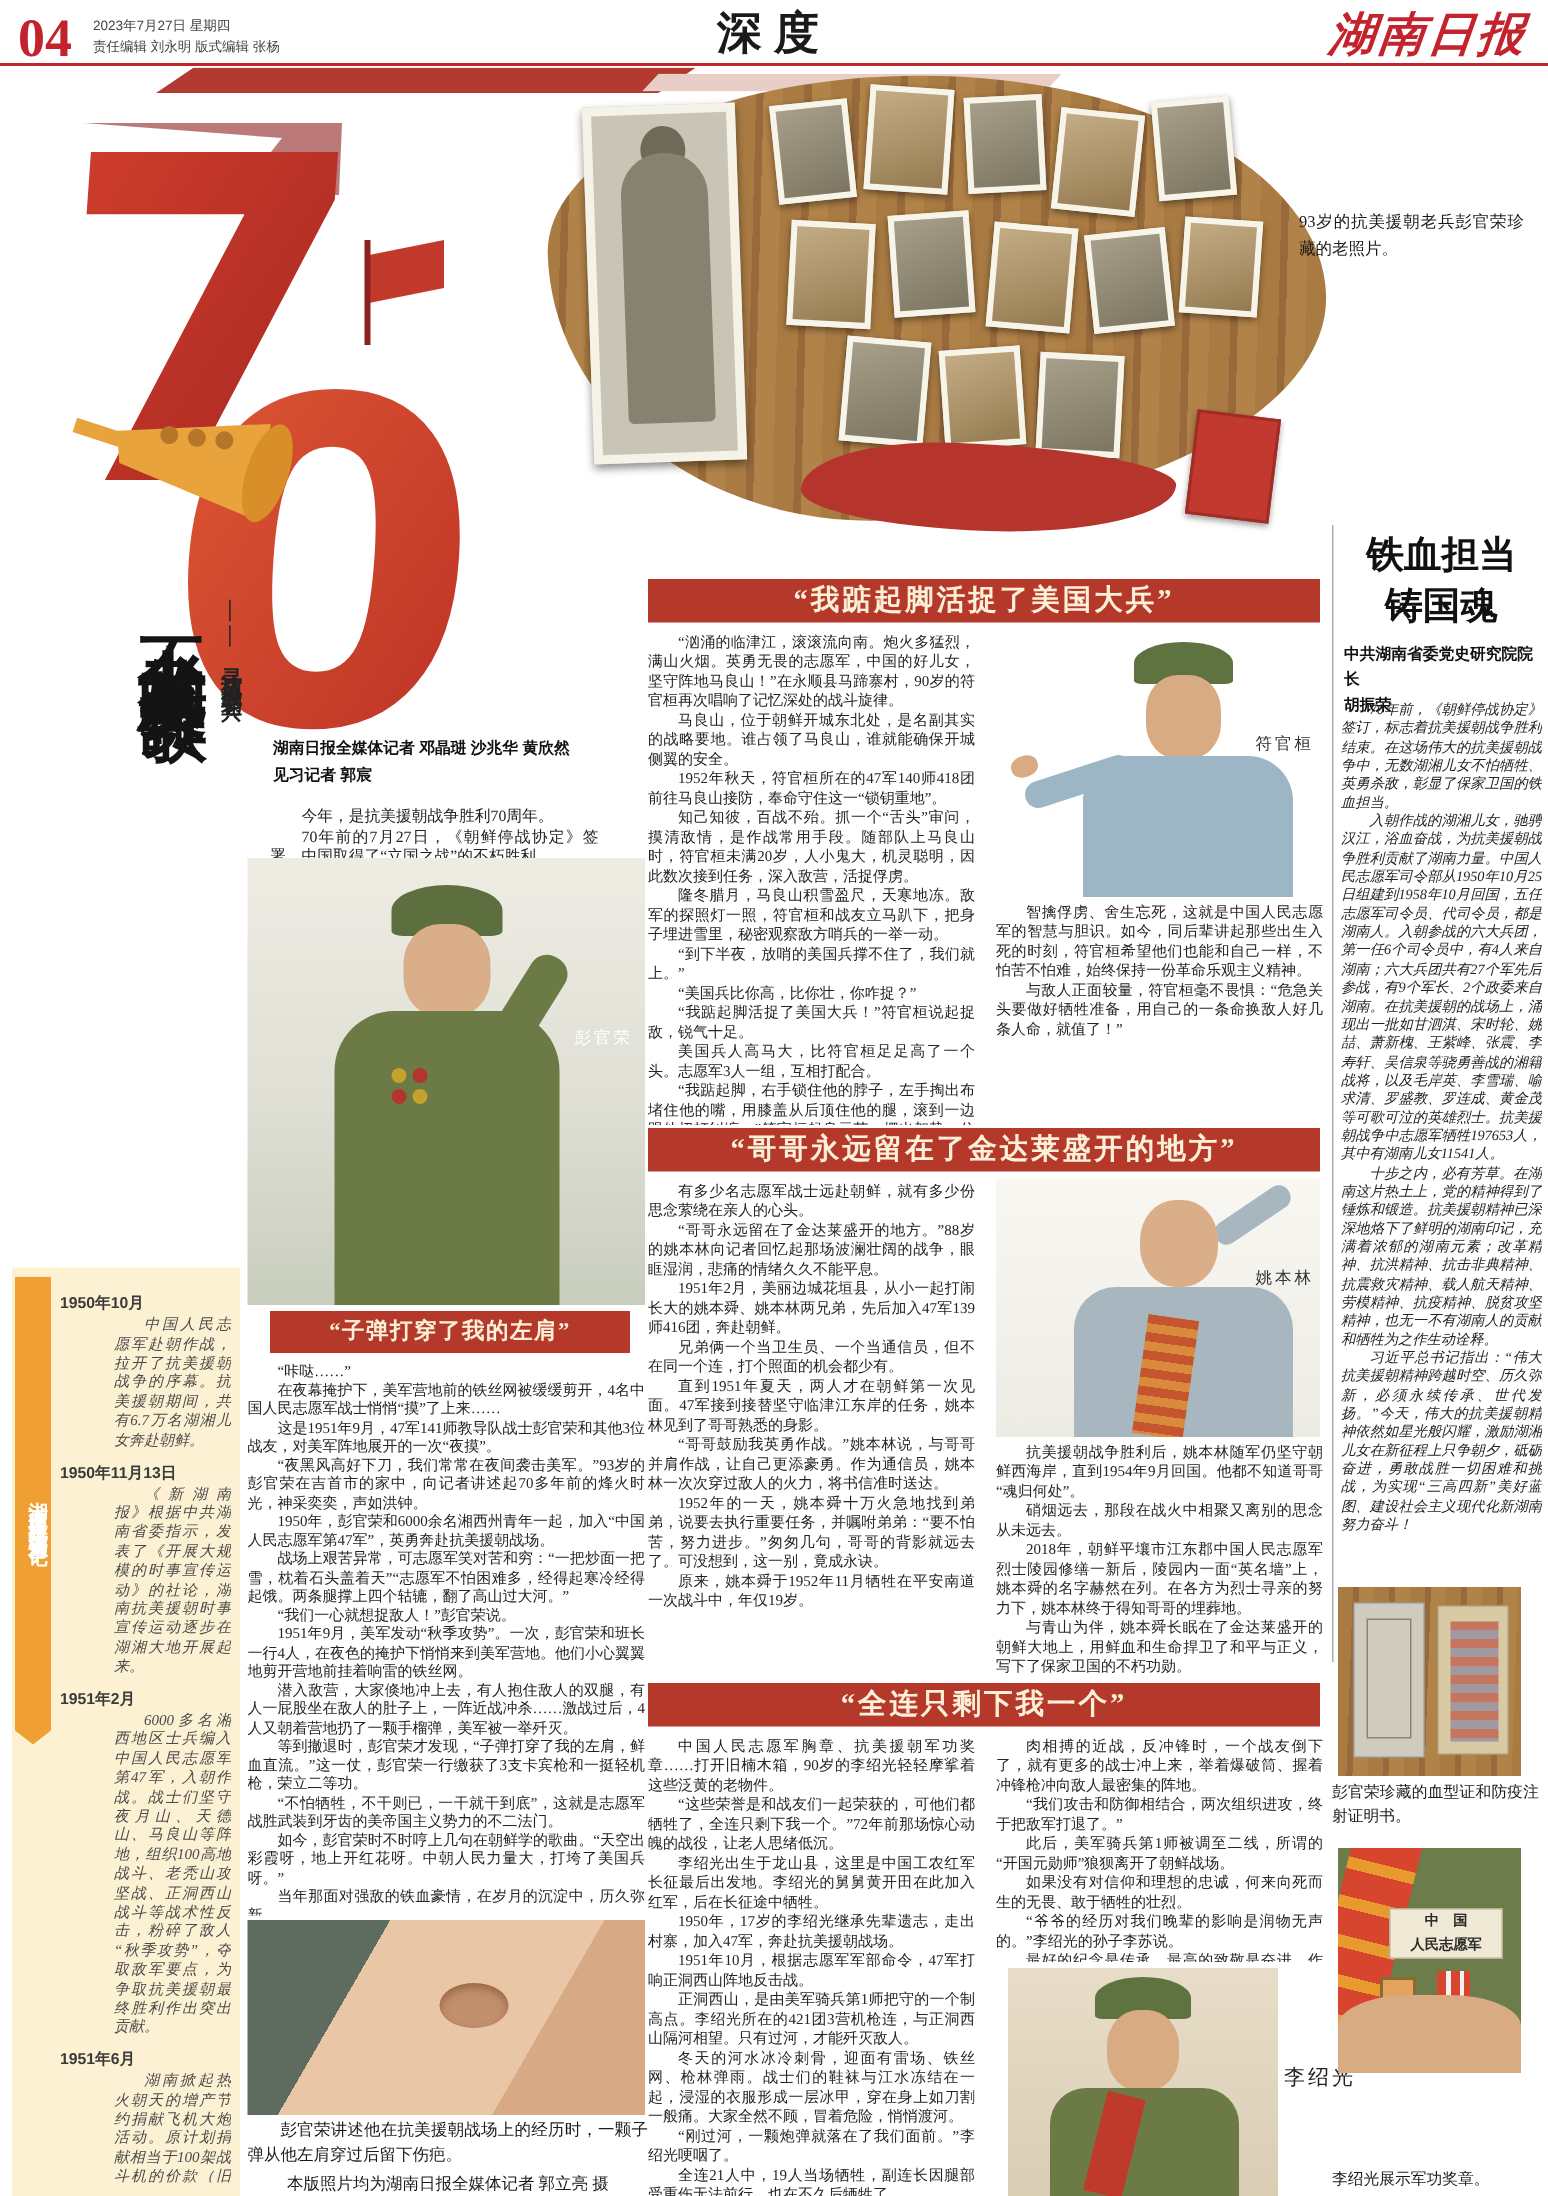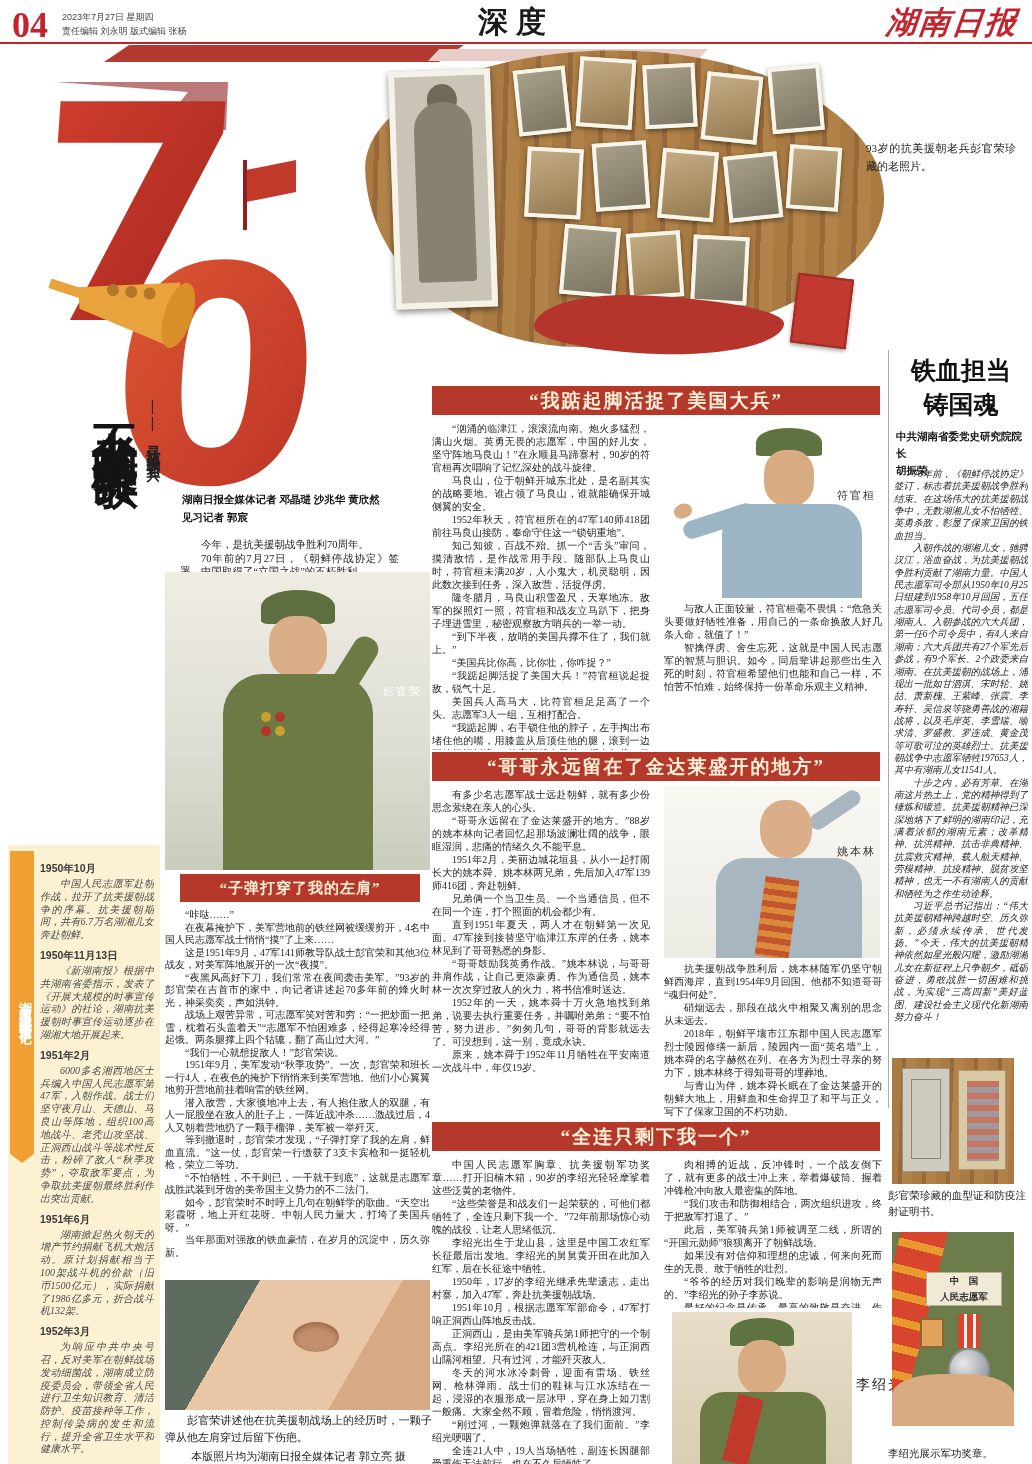--- a/index.html
+++ b/index.html
@@ -82,34 +82,34 @@
   .sb-rule { position:absolute; left:888px; top:350px; width:1px; height:758px; background:#aaa; }
   .sb-title { position:absolute; left:896px; top:354px; width:130px; text-align:center; font-size:25px; font-weight:900; line-height:1.35; color:#111; }
   .sb-byline { position:absolute; left:896px; top:428px; width:130px; font-size:10.5px; font-weight:bold; color:#111; line-height:1.6; font-family:"Liberation Sans",sans-serif; }
   .sb-body { position:absolute; left:894px; top:468px; width:134px; height:584px; overflow:hidden; font-size:9.5px; line-height:1.3; color:#222; text-align:justify; font-style:italic; }
   .ph-blood { left:892px; top:1058px; width:122px; height:126px; background:repeating-linear-gradient(92deg,#a97b43 0 10px,#97693b 10px 14px,#b28349 14px 24px); }
   .ph-blood .card1 { position:absolute; left:10px; top:10px; width:48px; height:104px; background:#cfcbbf; border:1px solid #9a9488; }
   .ph-blood .card1 .inner { position:absolute; left:8px; top:10px; right:8px; bottom:12px; border:1px solid #8a8478; }
   .ph-blood .card2 { position:absolute; left:66px; top:12px; width:48px; height:100px; background:#d9c9a4; border:1px solid #a89874; }
   .ph-blood .stamp { position:absolute; left:8px; top:10px; width:32px; height:80px; background:repeating-linear-gradient(180deg,rgba(180,50,40,.55) 0 6px,rgba(60,60,150,.35) 6px 12px); }
   .sb-cap { position:absolute; width:138px; font-size:10.5px; line-height:1.55; color:#1a1a1a; text-align:justify; }
-  .ph-medal { left:892px; top:1232px; width:122px; height:194px; background:#6d7c4b;padding-left:36px; }
+  .ph-medal { left:892px; top:1232px; width:122px; height:150px; background:#6d7c4b;padding-left:36px; }
   .ph-medal .ribbon { position:absolute; left:-18px; top:-10px; width:46px; height:240px; background:repeating-linear-gradient(180deg,#d8452f 0 18px,#e89a2e 18px 26px); transform:rotate(14deg); }
   .ph-medal .patch { position:absolute; left:34px; top:40px; width:76px; height:34px; background:#efe9d6; border:1px solid #b9b093; text-align:center; font-weight:bold; font-size:9.5px; line-height:1.7; color:#2c2c2c; }
   .ph-medal .rib2 { position:absolute; left:66px; top:82px; width:22px; height:34px; background:repeating-linear-gradient(90deg,#d8452f 0 6px,#f2f2f2 6px 9px); }
   .ph-medal .coin { position:absolute; left:56px; top:116px; width:42px; height:42px; border-radius:50%; background:radial-gradient(circle at 35% 35%,#e8e8e8,#9fa3a8 70%,#7e8287); border:2px solid #8b8f94; }
   .ph-medal .hand { position:absolute; left:0; bottom:0; width:122px; height:52px; background:#d9ab82; border-radius:40% 40% 0 0; }
   .ph-medal .bar { position:absolute; left:28px; top:86px; width:24px; height:30px; background:#e2a35c; border:2px solid #8a6a30; }
 
   
   .tl { position:absolute; left:8px; top:845px; width:152px; height:619px; background:#fdf1d3; }
   .tl-tab { position:absolute; left:2px; top:6px; width:24px; height:312px; background:#f0a032; color:#fff; writing-mode:vertical-rl; text-align:center; font-size:13px; font-weight:bold; letter-spacing:3px; clip-path:polygon(0 0,100% 0,100% 97%,50% 100%,0 97%); font-family:"Liberation Sans",sans-serif; }
   .tl-items { position:absolute; left:32px; top:10px; width:114px; height:600px; overflow:hidden; }
   .tl-items h4 { font-size:10.5px; color:#3a3a3a; margin:7px 0 2px; font-family:"Liberation Sans",sans-serif; }
-  .tl-items p { font-size:10px; line-height:1.28; color:#4a4a4a; text-align:justify; text-indent:2em; font-style:italic; }
+  .tl-items p { font-size:10px; line-height:1.28; color:#4a4a4a; text-align:justify; text-indent:2em; font-style:italic;margin-left:36px; }
 </style>
 </head>
 <body>
 
 <div id="page">
 
   <div class="hdr-pageno">04</div>
   <div class="hdr-date">
     <div>2023年7月27日 星期四</div>
     <div>责任编辑 刘永明 版式编辑 张杨</div>
@@ -220,20 +220,21 @@
     <div class="plabel" style="right:8px;top:112px;color:#ffffff">彭官荣</div>
   </div>
 
   <div class="a2banner">“子弹打穿了我的左肩”</div>
   <div class="a2text">
 
   <p>“咔哒……”</p>
       <p>在夜幕掩护下，美军营地前的铁丝网被缓缓剪开，4名中国人民志愿军战士悄悄“摸”了上来……</p>
       <p>这是1951年9月，47军141师教导队战士彭官荣和其他3位战友，对美军阵地展开的一次“夜摸”。</p>
       <p>“夜黑风高好下刀，我们常常在夜间袭击美军。”93岁的彭官荣在吉首市的家中，向记者讲述起70多年前的烽火时光，神采奕奕，声如洪钟。</p>
+      <p>1950年，彭官荣和6000余名湘西州青年一起，加入“中国人民志愿军第47军”，英勇奔赴抗美援朝战场。</p>
       <p>战场上艰苦异常，可志愿军笑对苦和穷：“一把炒面一把雪，枕着石头盖着天”“志愿军不怕困难多，经得起寒冷经得起饿。两条腿撑上四个轱辘，翻了高山过大河。”</p>
       <p>“我们一心就想捉敌人！”彭官荣说。</p>
       <p>1951年9月，美军发动“秋季攻势”。一次，彭官荣和班长一行4人，在夜色的掩护下悄悄来到美军营地。他们小心翼翼地剪开营地前挂着响雷的铁丝网。</p>
       <p>潜入敌营，大家倏地冲上去，有人抱住敌人的双腿，有人一屁股坐在敌人的肚子上，一阵近战冲杀……激战过后，4人又朝着营地扔了一颗手榴弹，美军被一举歼灭。</p>
       <p>等到撤退时，彭官荣才发现，“子弹打穿了我的左肩，鲜血直流。”这一仗，彭官荣一行缴获了3支卡宾枪和一挺轻机枪，荣立二等功。</p>
       <p>“不怕牺牲，不干则已，一干就干到底”，这就是志愿军战胜武装到牙齿的美帝国主义势力的不二法门。</p>
       <p>如今，彭官荣时不时哼上几句在朝鲜学的歌曲。“天空出彩霞呀，地上开红花呀。中朝人民力量大，打垮了美国兵呀。”</p>
       <p>当年那面对强敌的铁血豪情，在岁月的沉淀中，历久弥新。</p>
     </div>
 
@@ -262,22 +263,22 @@
   <div class="photo ph-fu">
     <div class="point"></div>
     <div class="hand"></div>
     <div class="cap"></div>
     <div class="face"></div>
     <div class="torso"></div>
     <div class="plabel" style="right:4px;top:68px;color:#333">符官桓</div>
   </div>
   <div class="acol" style="left:664px;top:602px;height:148px">
 
+      <p>智擒俘虏、舍生忘死，这就是中国人民志愿军的智慧与胆识。如今，同后辈讲起那些出生入死的时刻，符官桓希望他们也能和自己一样，不怕苦不怕难，始终保持一份革命乐观主义精神。</p>
       <p>与敌人正面较量，符官桓毫不畏惧：“危急关头要做好牺牲准备，用自己的一条命换敌人好几条人命，就值了！”</p>
-      <p>智擒俘虏、舍生忘死，这就是中国人民志愿军的智慧与胆识。如今，同后辈讲起那些出生入死的时刻，符官桓希望他们也能和自己一样，不怕苦不怕难，始终保持一份革命乐观主义精神。</p>
     </div>
 
   <div class="banner" style="top:752px">“哥哥永远留在了金达莱盛开的地方”</div>
   <div class="acol" style="left:432px;top:788px;height:330px">
 
   <p>有多少名志愿军战士远赴朝鲜，就有多少份思念萦绕在亲人的心头。</p>
       <p>“哥哥永远留在了金达莱盛开的地方。”88岁的姚本林向记者回忆起那场波澜壮阔的战争，眼眶湿润，悲痛的情绪久久不能平息。</p>
       <p>1951年2月，美丽边城花垣县，从小一起打闹长大的姚本舜、姚本林两兄弟，先后加入47军139师416团，奔赴朝鲜。</p>
       <p>兄弟俩一个当卫生员、一个当通信员，但不在同一个连，打个照面的机会都少有。</p>
       <p>直到1951年夏天，两人才在朝鲜第一次见面。47军接到接替坚守临津江东岸的任务，姚本林见到了哥哥熟悉的身影。</p>

